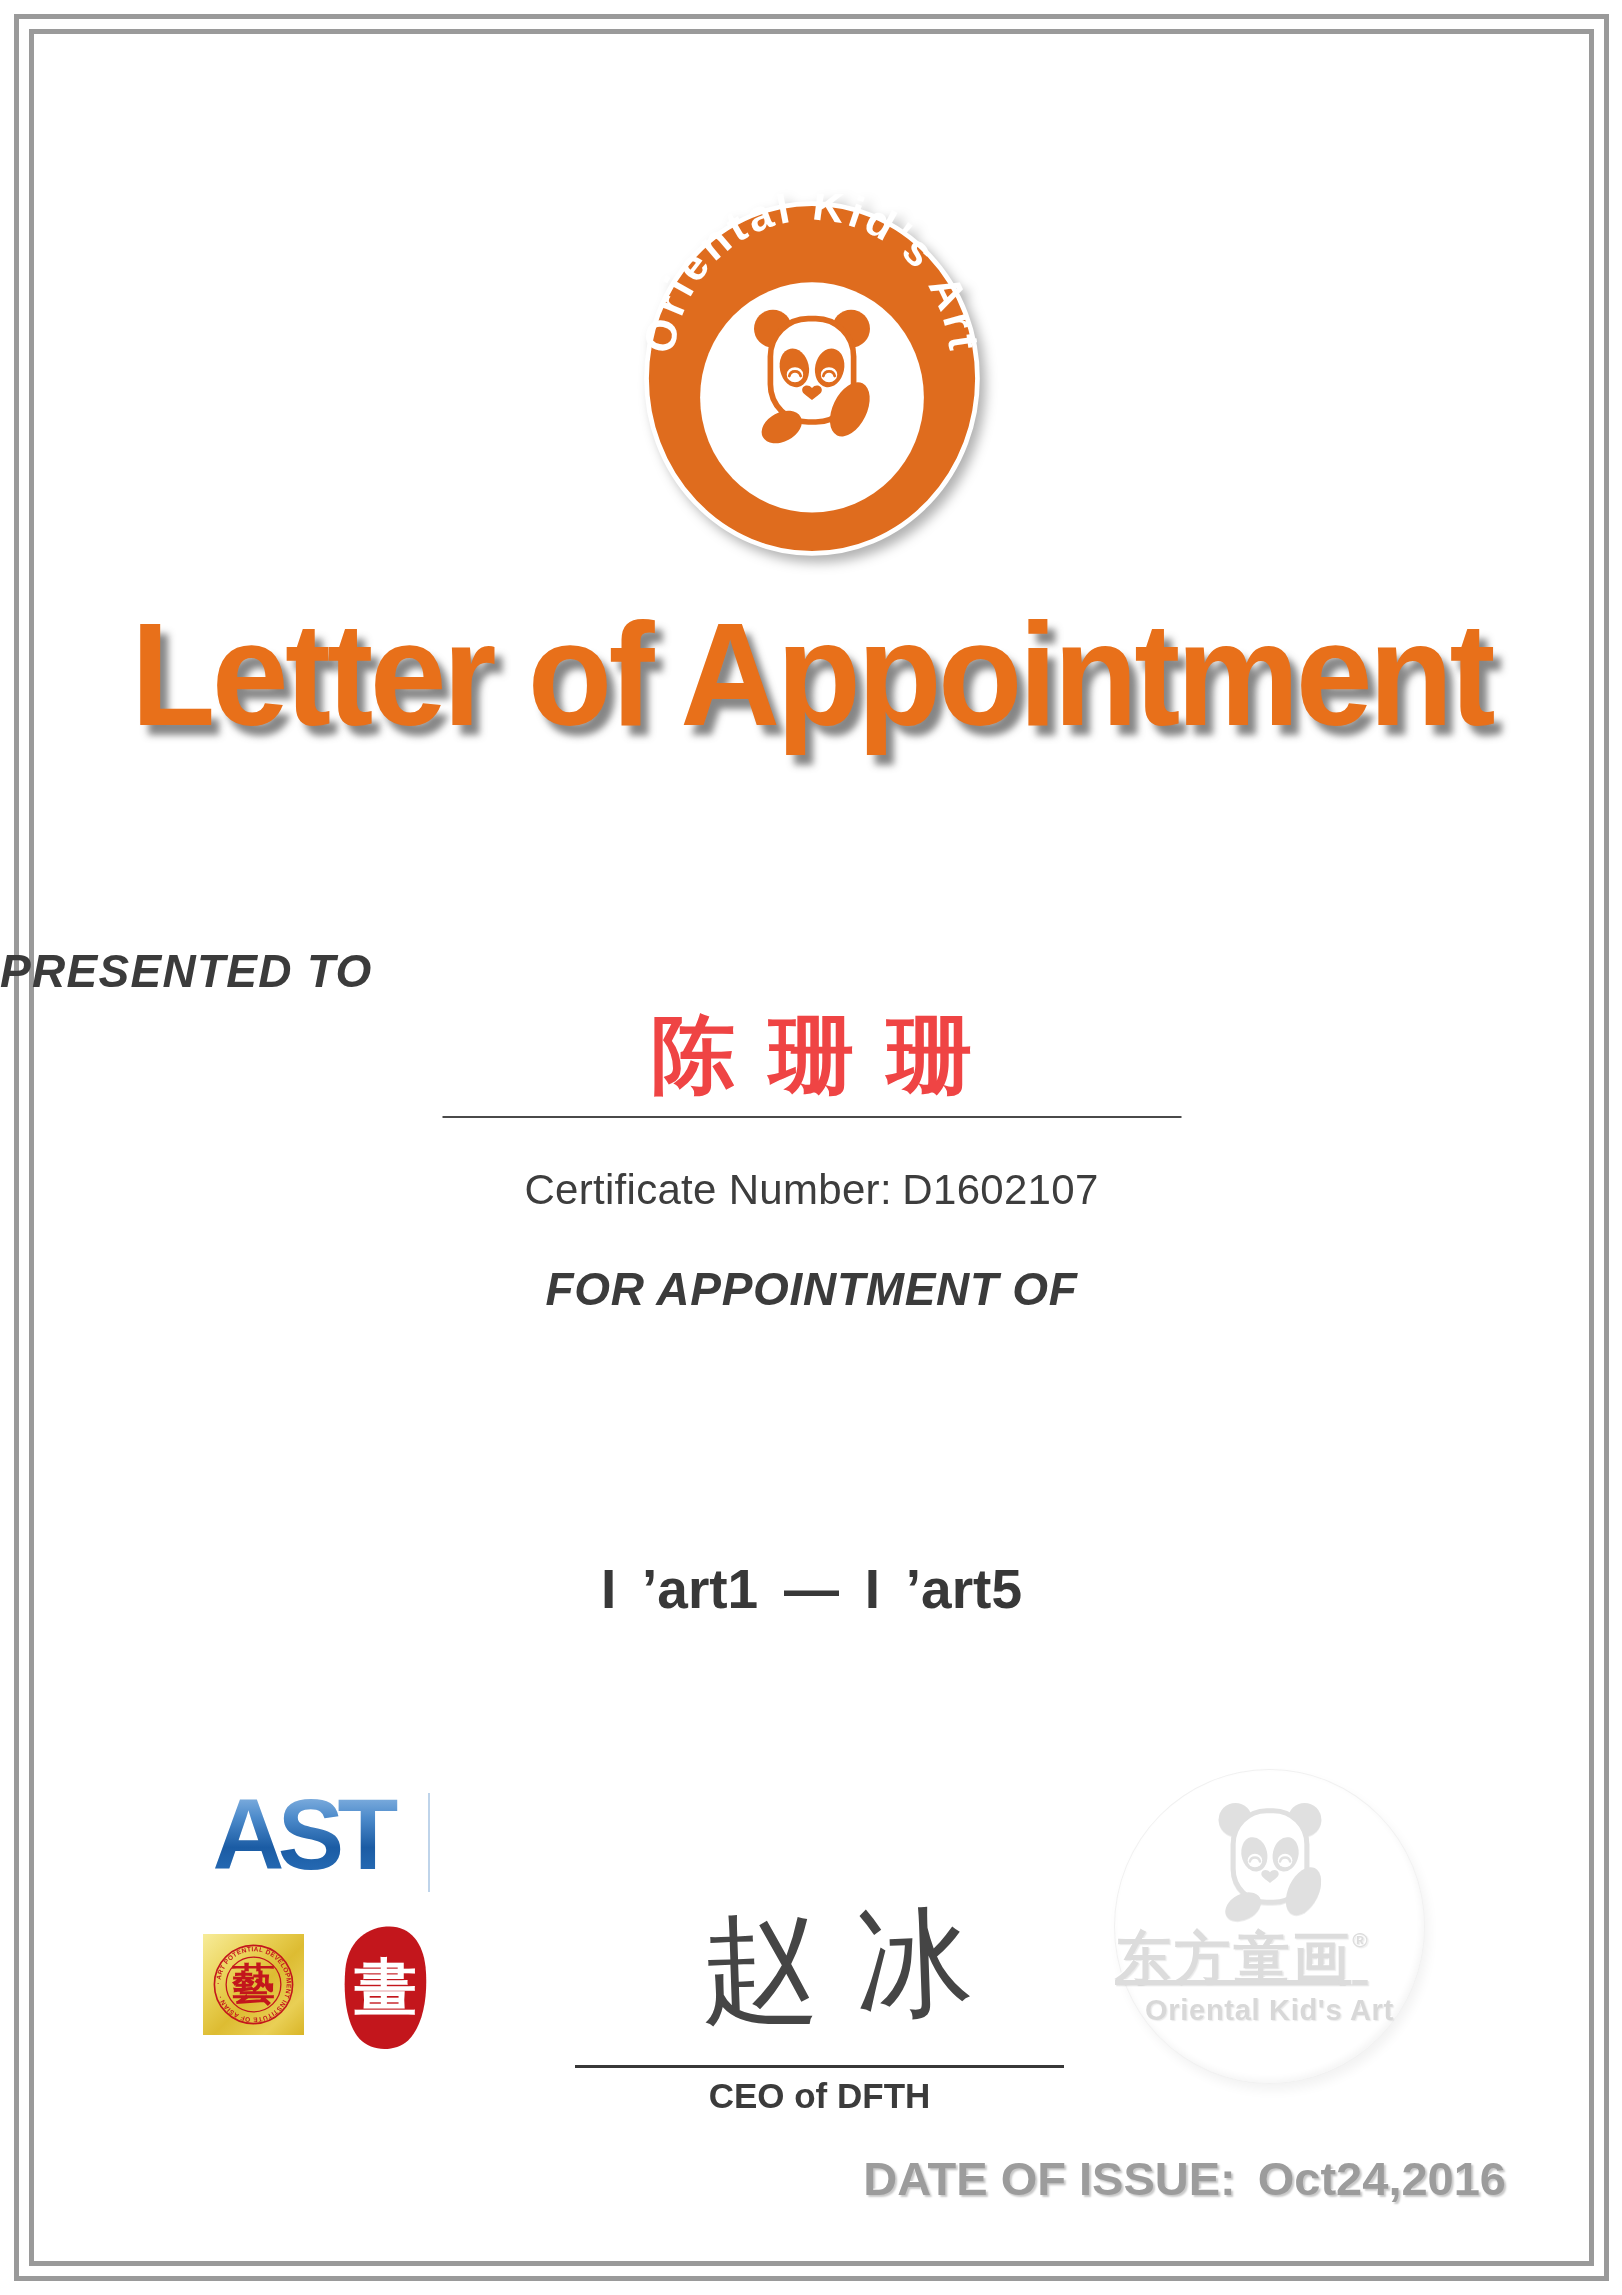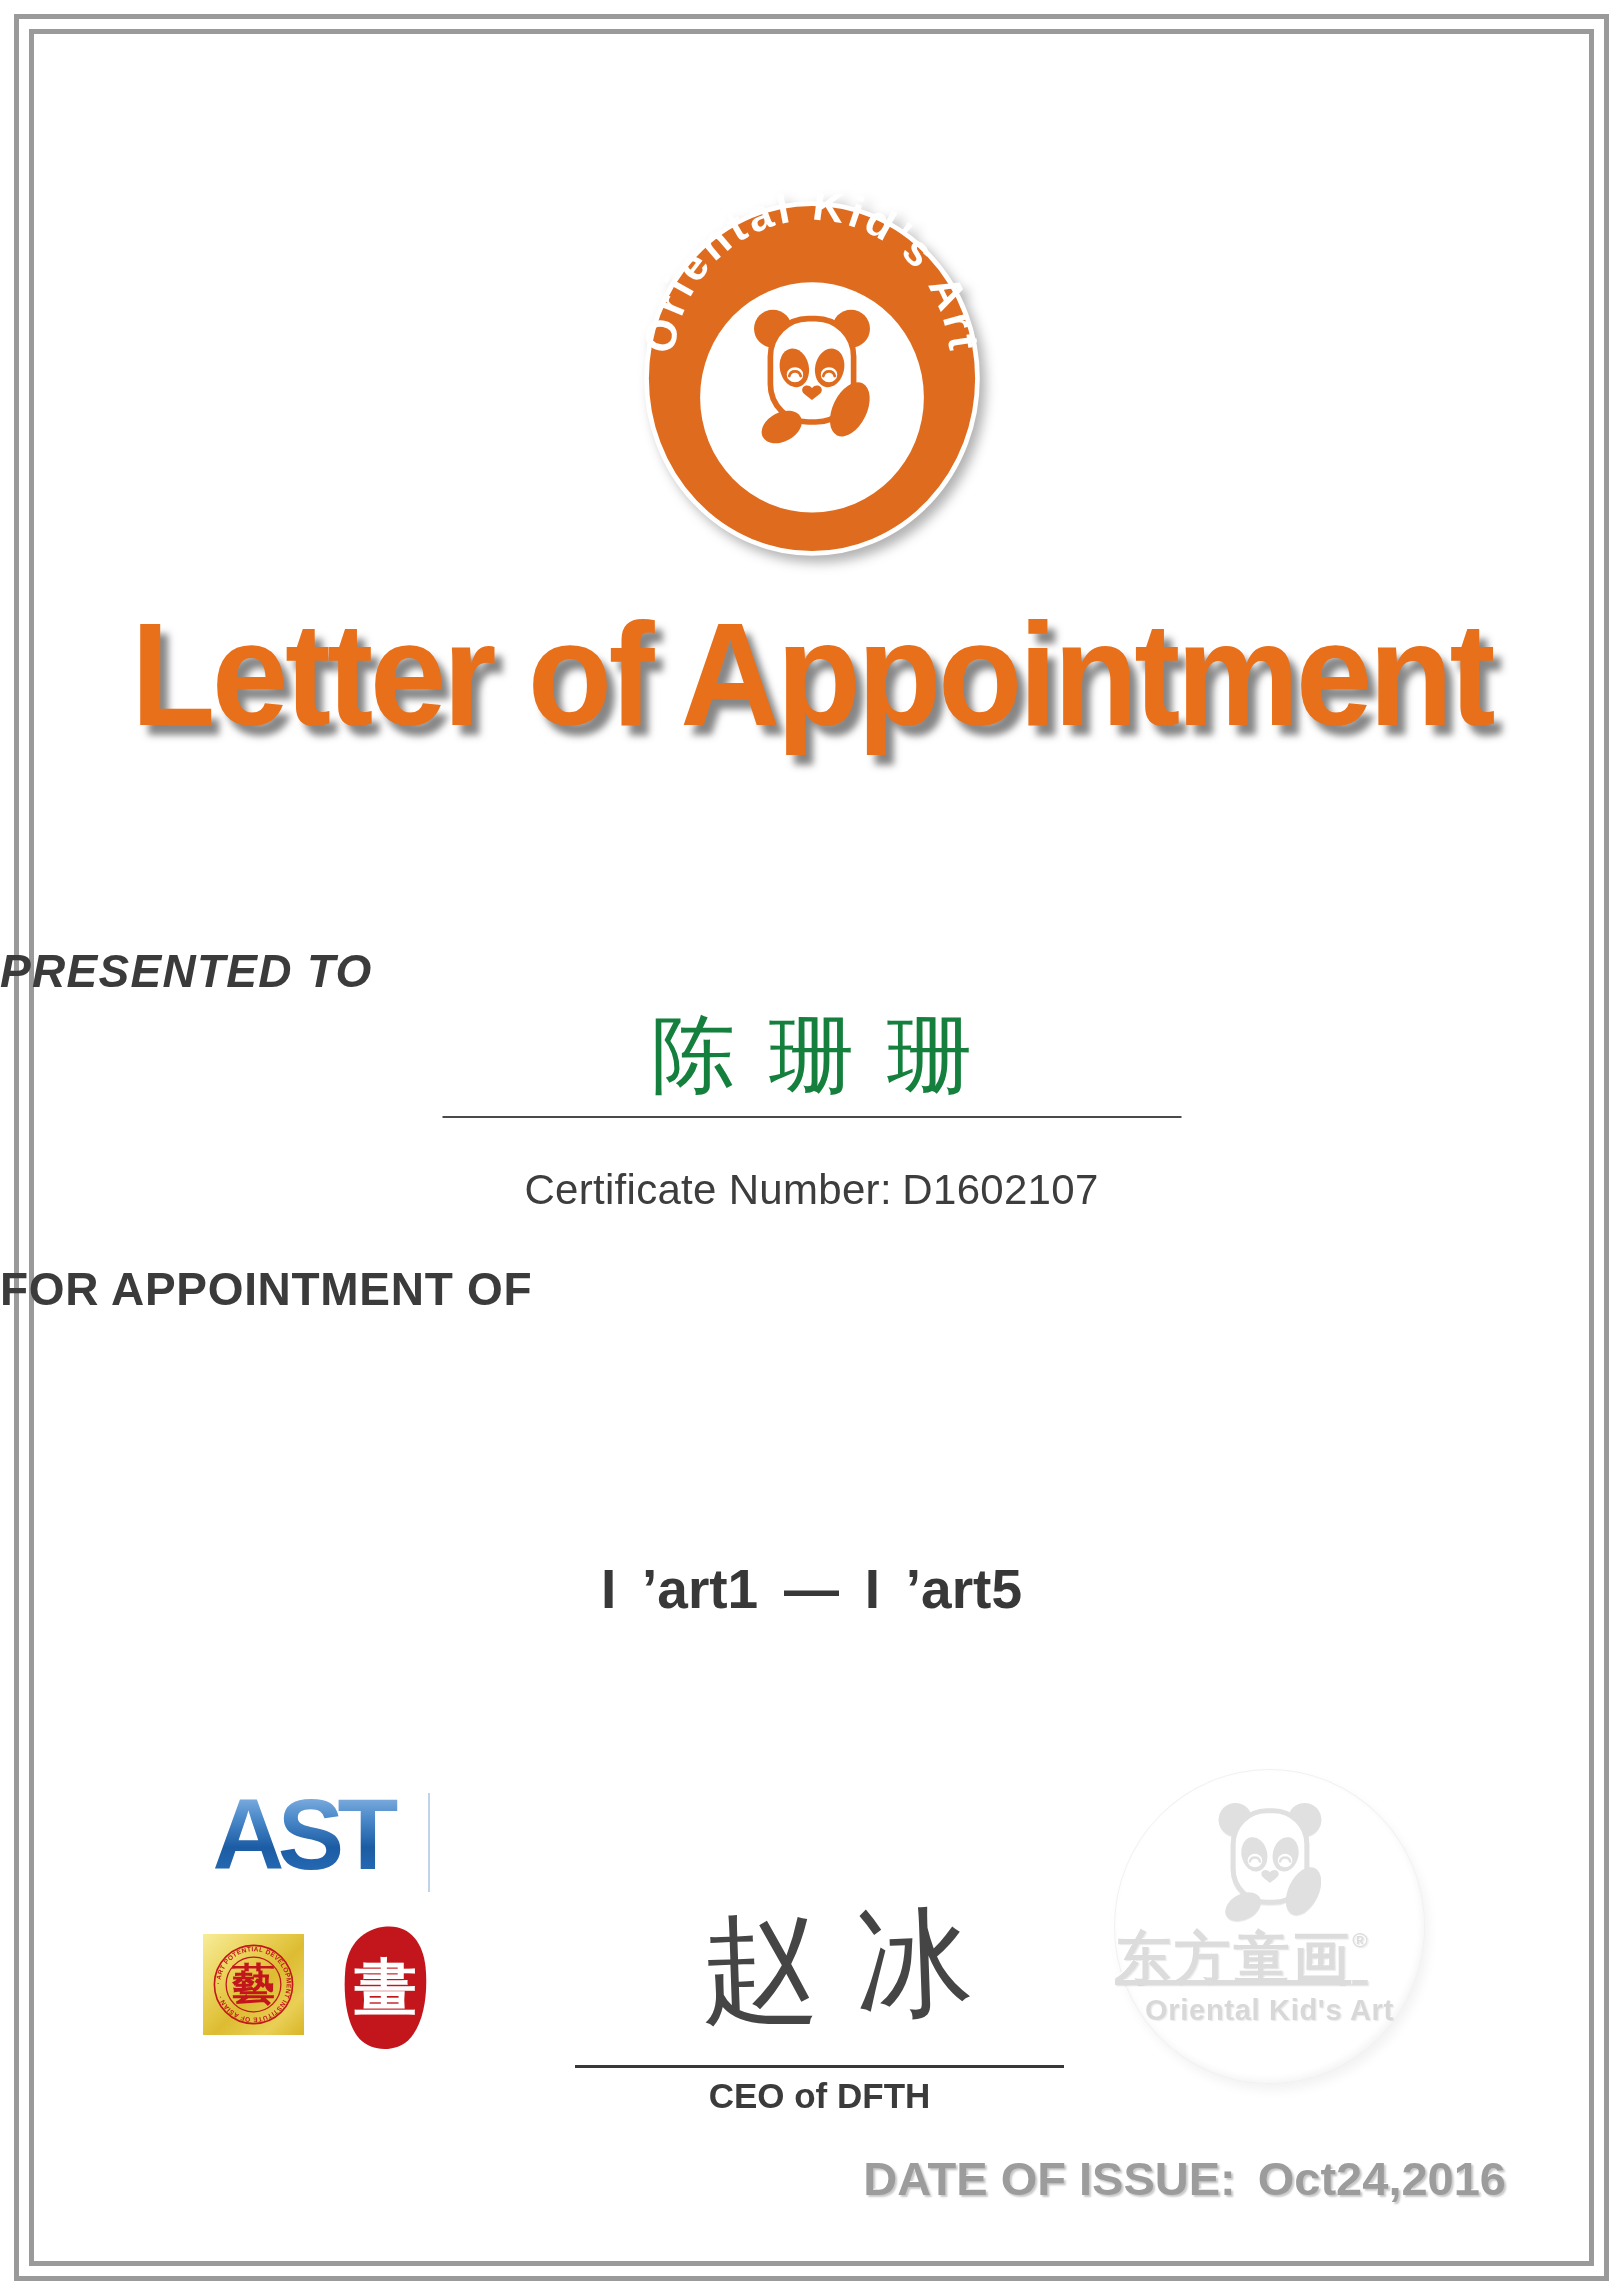--- a/index.html
+++ b/index.html
@@ -18,33 +18,33 @@
     font-size:147px;font-weight:bold;letter-spacing:-3.9px;color:#E8701A;
     transform:scaleX(0.94);transform-origin:center;white-space:nowrap;
     text-shadow:8.5px 9.8px 7.9px rgba(88,88,88,0.72);
   }
   .presented{
     position:absolute;top:944px;left:0;right:0;
     font-size:46px;font-weight:bold;font-style:italic;letter-spacing:1.3px;color:#3B3B3B;
   }
   .recipient-name{
     position:absolute;top:1008px;left:0;right:0;text-align:center;
-    font-family:"DejaVu Serif",serif;font-weight:normal;
-    font-size:85px;letter-spacing:33px;padding-left:33px;color:#15803d;line-height:1.1;
+    font-family:"DejaVu Serif",serif;font-weight:bold;
+    font-size:85px;letter-spacing:33px;padding-left:33px;color:#ef4444;line-height:1.1;
   }
   .name-underline{position:absolute;top:1116px;left:50%;transform:translateX(-50%);
     width:739px;height:2px;background:#4A4A4A;}
   .cert-number{
     position:absolute;top:1166px;left:0;right:0;text-align:center;
     font-size:42px;color:#3D3D3D;letter-spacing:0.3px;
   }
   .cert-number .val{margin-left:10.5px;}
   .for-appt{
-    position:absolute;top:1262px;left:0;right:0;
-    font-size:46px;font-weight:bold;letter-spacing:0.7px;color:#3B3B3B;
+    position:absolute;top:1262px;left:0;right:0;text-align:center;
+    font-size:46px;font-weight:bold;font-style:italic;letter-spacing:0.7px;color:#3B3B3B;
   }
   .main-title{
     position:absolute;top:1336px;left:0;right:0;text-align:center;
     font-size:81px;font-weight:bold;letter-spacing:-3.3px;color:#3F3F3F;line-height:1.18;
   }
   .level-range{
     position:absolute;top:1557px;left:0;right:0;text-align:center;
     font-size:55px;font-weight:bold;color:#383838;word-spacing:10.5px;
   }
 

